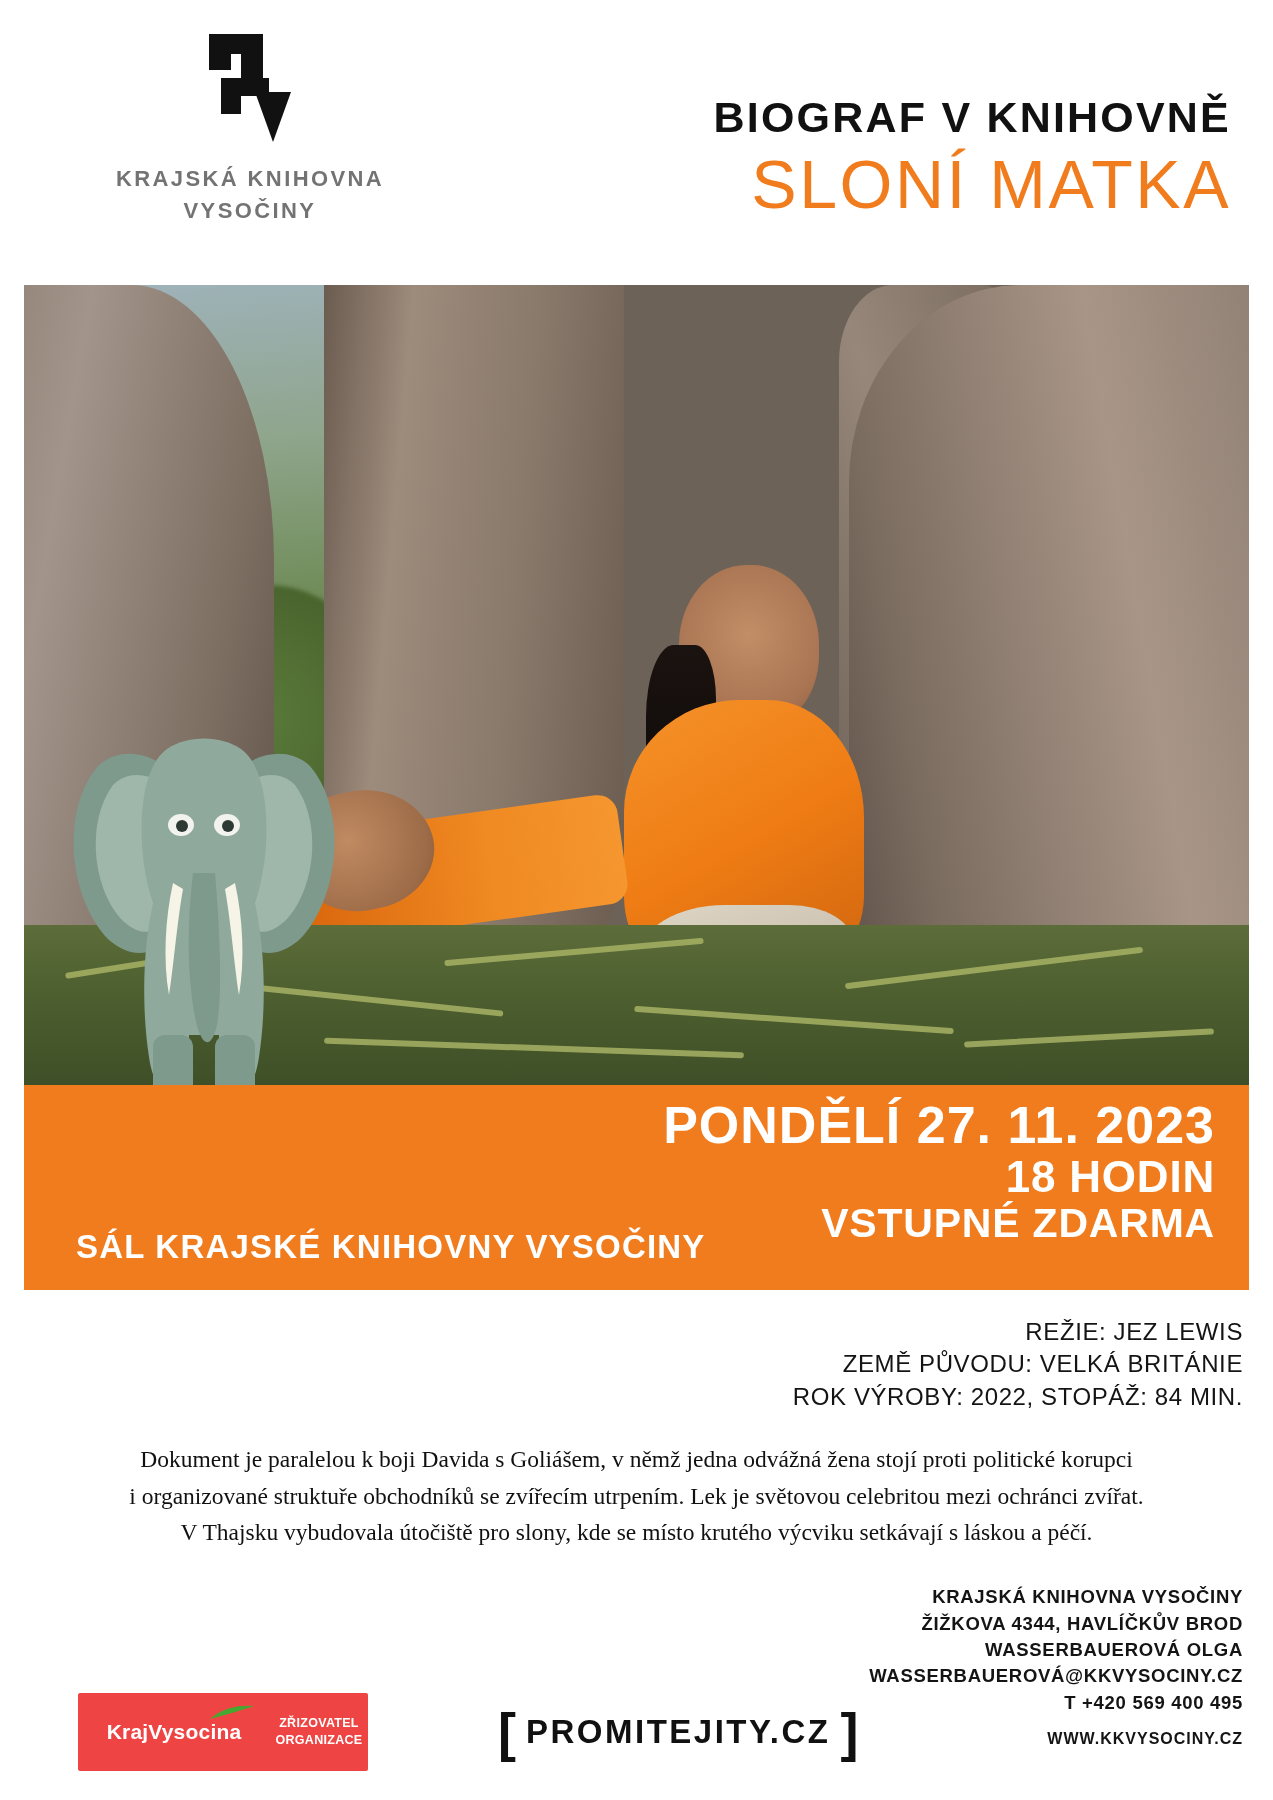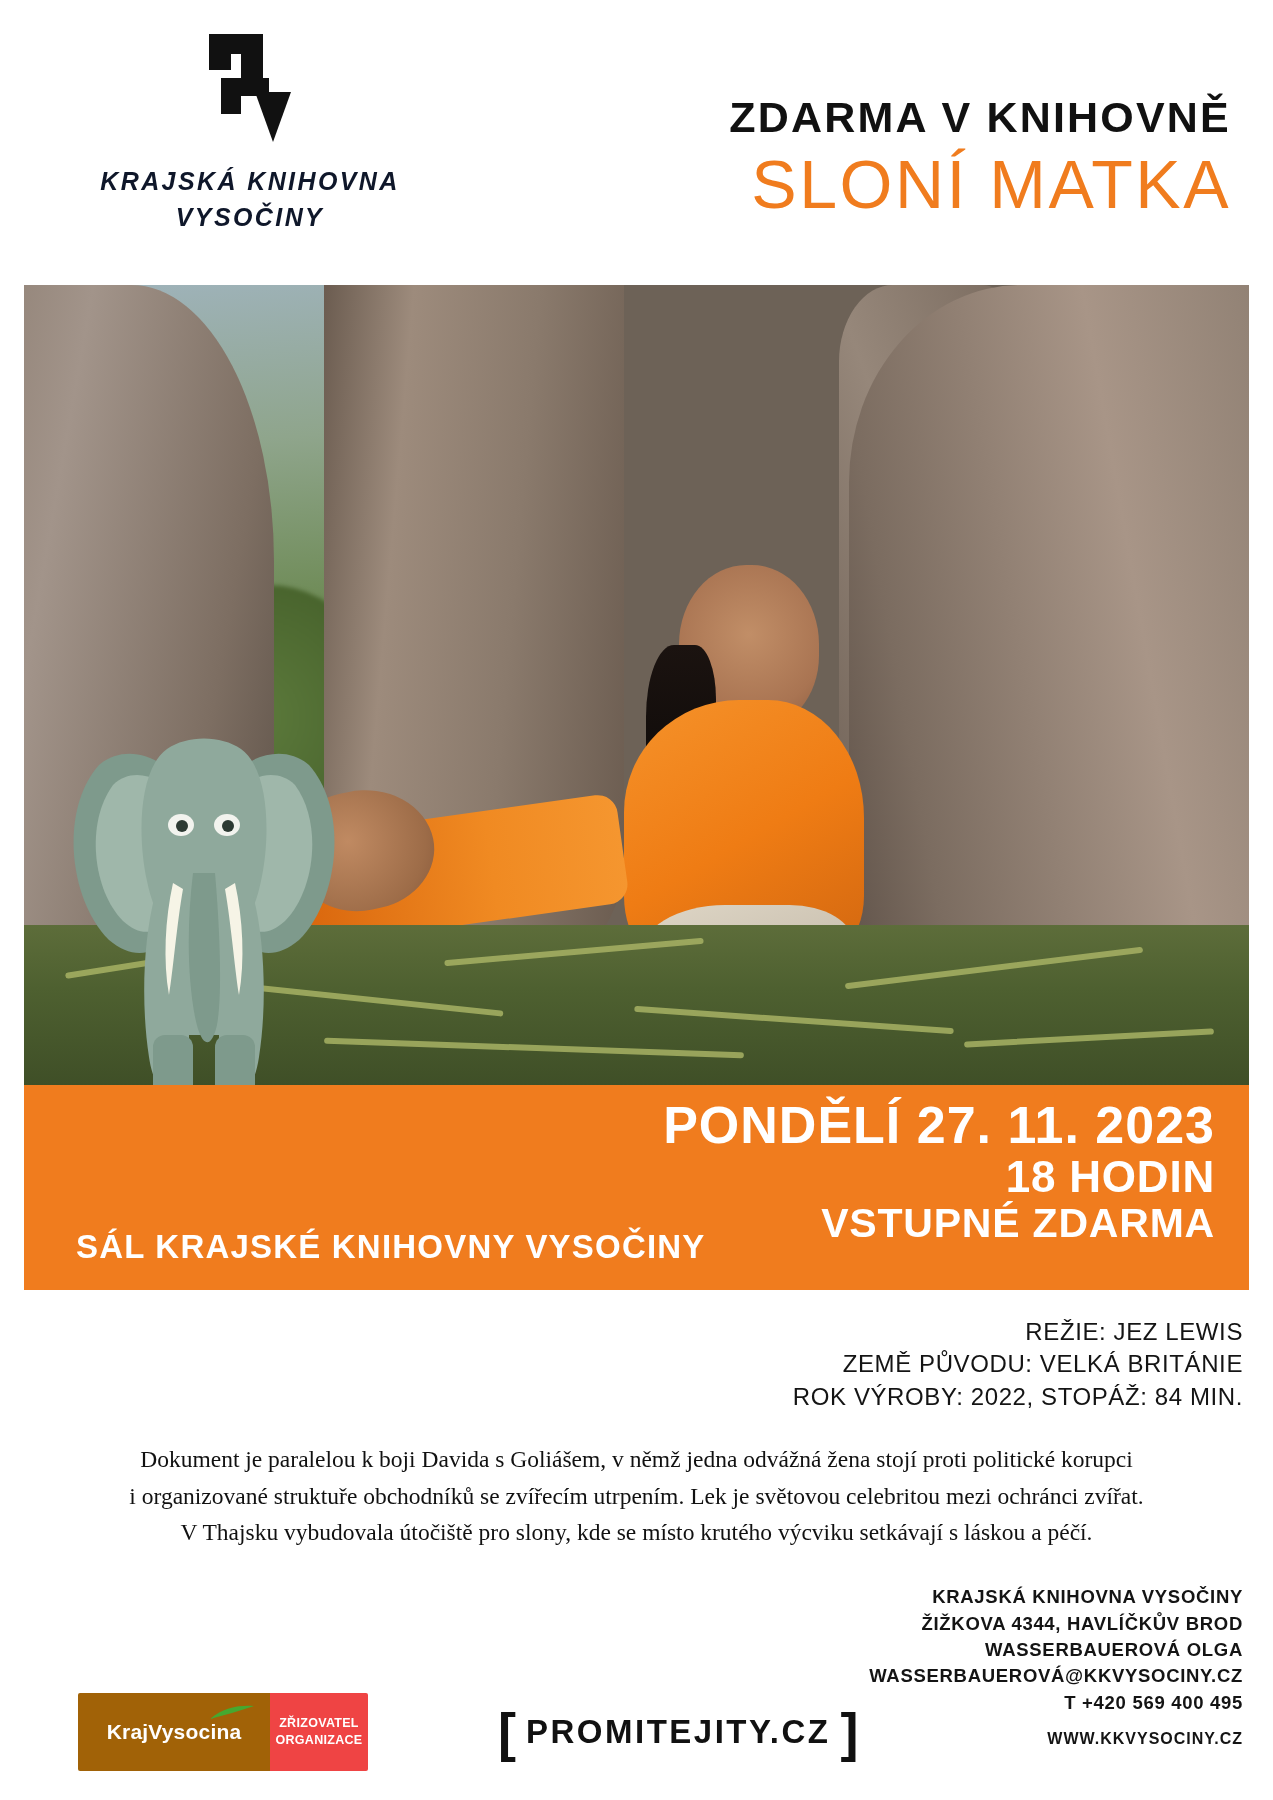--- a/index.html
+++ b/index.html
@@ -36,26 +36,25 @@
     text-align: center;
   }
   .brand-mark {
     width: 110px;
     height: 115px;
     margin: 0 auto 18px auto;
     position: relative;
   }
   .brand-mark svg { display: block; }
   .brand-name {
-    font-size: 25px;
+    font-size: 22px;
     font-weight: bold;
     letter-spacing: 2.4px;
     line-height: 1.45;
-    color: #0f172a;
-    font-style: italic;
+    color: #737373;
   }
   .title-block {
     position: absolute;
     right: 42px;
     top: 96px;
     text-align: right;
   }
   .kicker {
     font-size: 43px;
     font-weight: bold;
@@ -291,21 +290,21 @@
     left: 78px;
     top: 10px;
     width: 290px;
     height: 78px;
     display: flex;
     border-radius: 2px;
     overflow: hidden;
   }
   .kraj-left {
     width: 192px;
-    background: #a16207;
+    background: #ef4444;
     display: flex;
     align-items: center;
     justify-content: center;
     position: relative;
   }
   .kraj-left .txt {
     color: #ffffff;
     font-size: 21px;
     font-weight: bold;
     letter-spacing: .2px;
@@ -366,21 +365,21 @@
           <polygon points="46,4 68,4 68,48 46,48" fill="#111"></polygon>
           <polygon points="26,48 74,48 74,66 46,66 46,84 26,84" fill="#111"></polygon>
           <polygon points="60,62 96,62 78,112" fill="#111"></polygon>
         </svg>
       </div>
       <div class="brand-name">KRAJSKÁ KNIHOVNA</div>
       <div class="brand-name">VYSOČINY</div>
     </div>
 
     <div class="title-block">
-      <div class="kicker">ZDARMA V KNIHOVNĚ</div>
+      <div class="kicker">BIOGRAF V KNIHOVNĚ</div>
       <div class="film-title">SLONÍ MATKA</div>
     </div>
   </div>
 
   <div class="photo">
     <div class="bg-left"></div>
     <div class="bg-foliage"></div>
     <div class="trunk-left"></div>
     <div class="trunk-center"></div>
     <div class="trunk-right2"></div>

